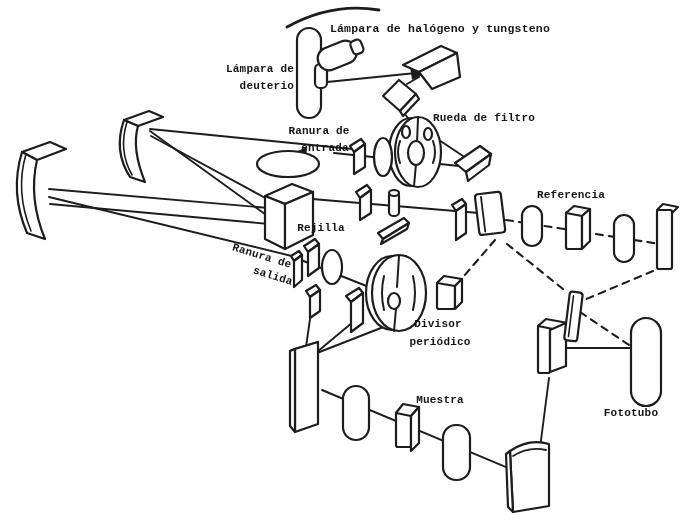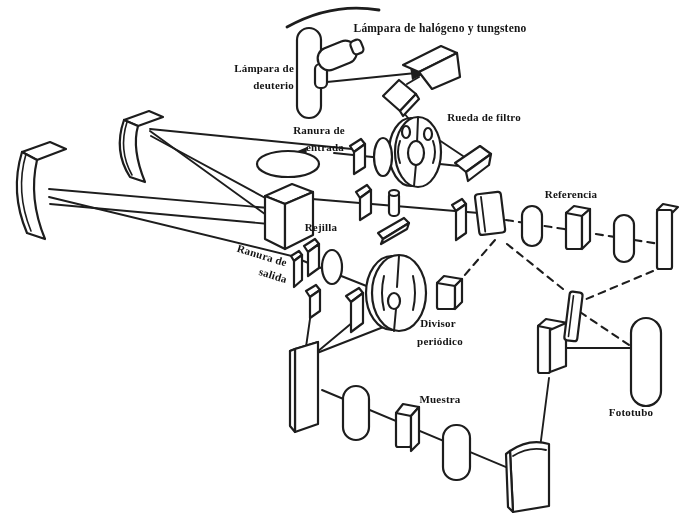--- a/index.html
+++ b/index.html
@@ -1,18 +1,18 @@
 <!DOCTYPE html>
 <html><head>
 <meta charset="utf-8">
 <style>
   html,body{margin:0;padding:0;background:#ffffff;}
   #stage{
     position:relative;width:700px;height:526px;background:#ffffff;
-    font-family:Liberation Serif, serif;overflow:hidden;
+    font-family:Liberation Mono, monospace;overflow:hidden;
   }
   svg{display:block}
   .ink{stroke:#1d1d1d;fill:none;stroke-linecap:round;stroke-linejoin:round;}
   .shape{stroke:#1d1d1d;fill:#ffffff;stroke-width:2.2;stroke-linejoin:round;}
   .beam{stroke:#1d1d1d;fill:none;stroke-width:1.9;stroke-linecap:round;}
   .dash{stroke:#1d1d1d;fill:none;stroke-width:2.1;stroke-dasharray:7 6;stroke-linecap:round;}
   .lbl{font-size:11px;font-weight:bold;fill:#141414;letter-spacing:.2px;}
   .lbl-big{font-size:11.5px;}
 </style>
 </head>

